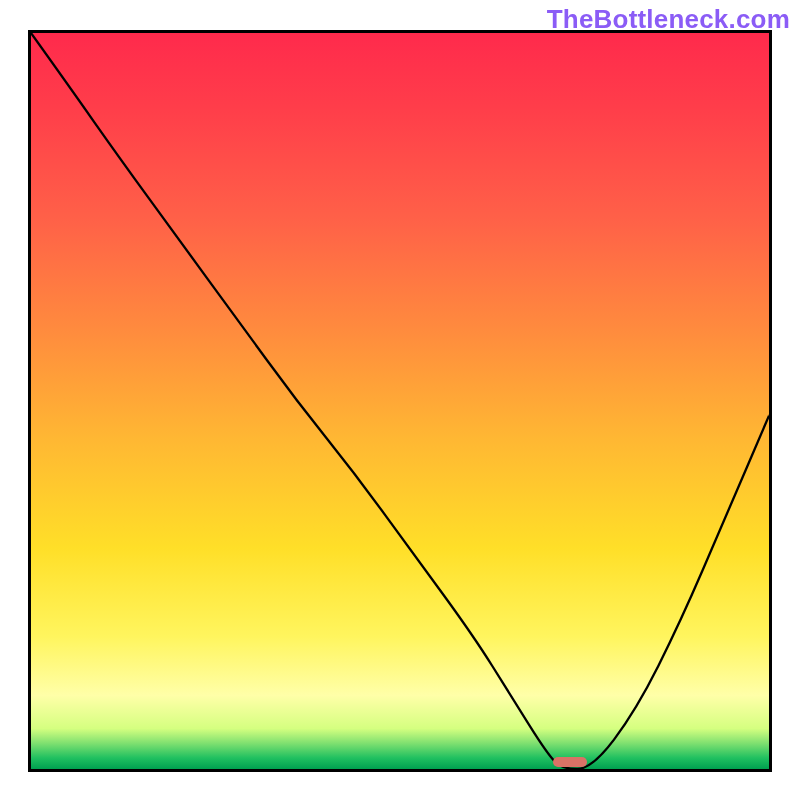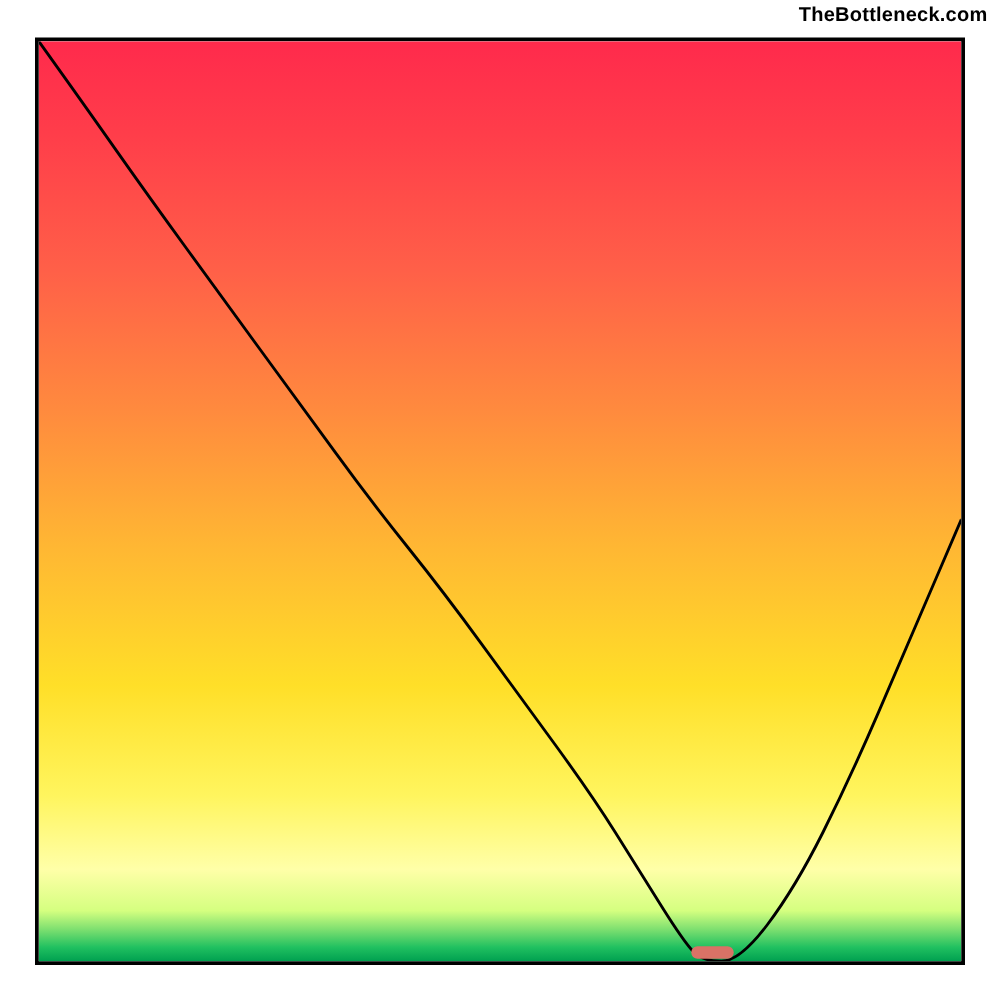--- a/index.html
+++ b/index.html
@@ -12,23 +12,23 @@
   }
   .outer {
     position: relative;
     width: 800px;
     height: 800px;
   }
   .watermark {
     position: absolute;
     top: 4px;
     right: 10px;
-    font-size: 16px;
+    font-size: 26px;
     font-weight: 600;
-    color: #000000;
+    color: #8b5cf6;
     letter-spacing: 0.2px;
   }
   .plot-frame {
     position: absolute;
     left: 28px;
     top: 30px;
     width: 744px;   
     height: 742px;  
     border: 3px solid #000;
     box-sizing: border-box;

